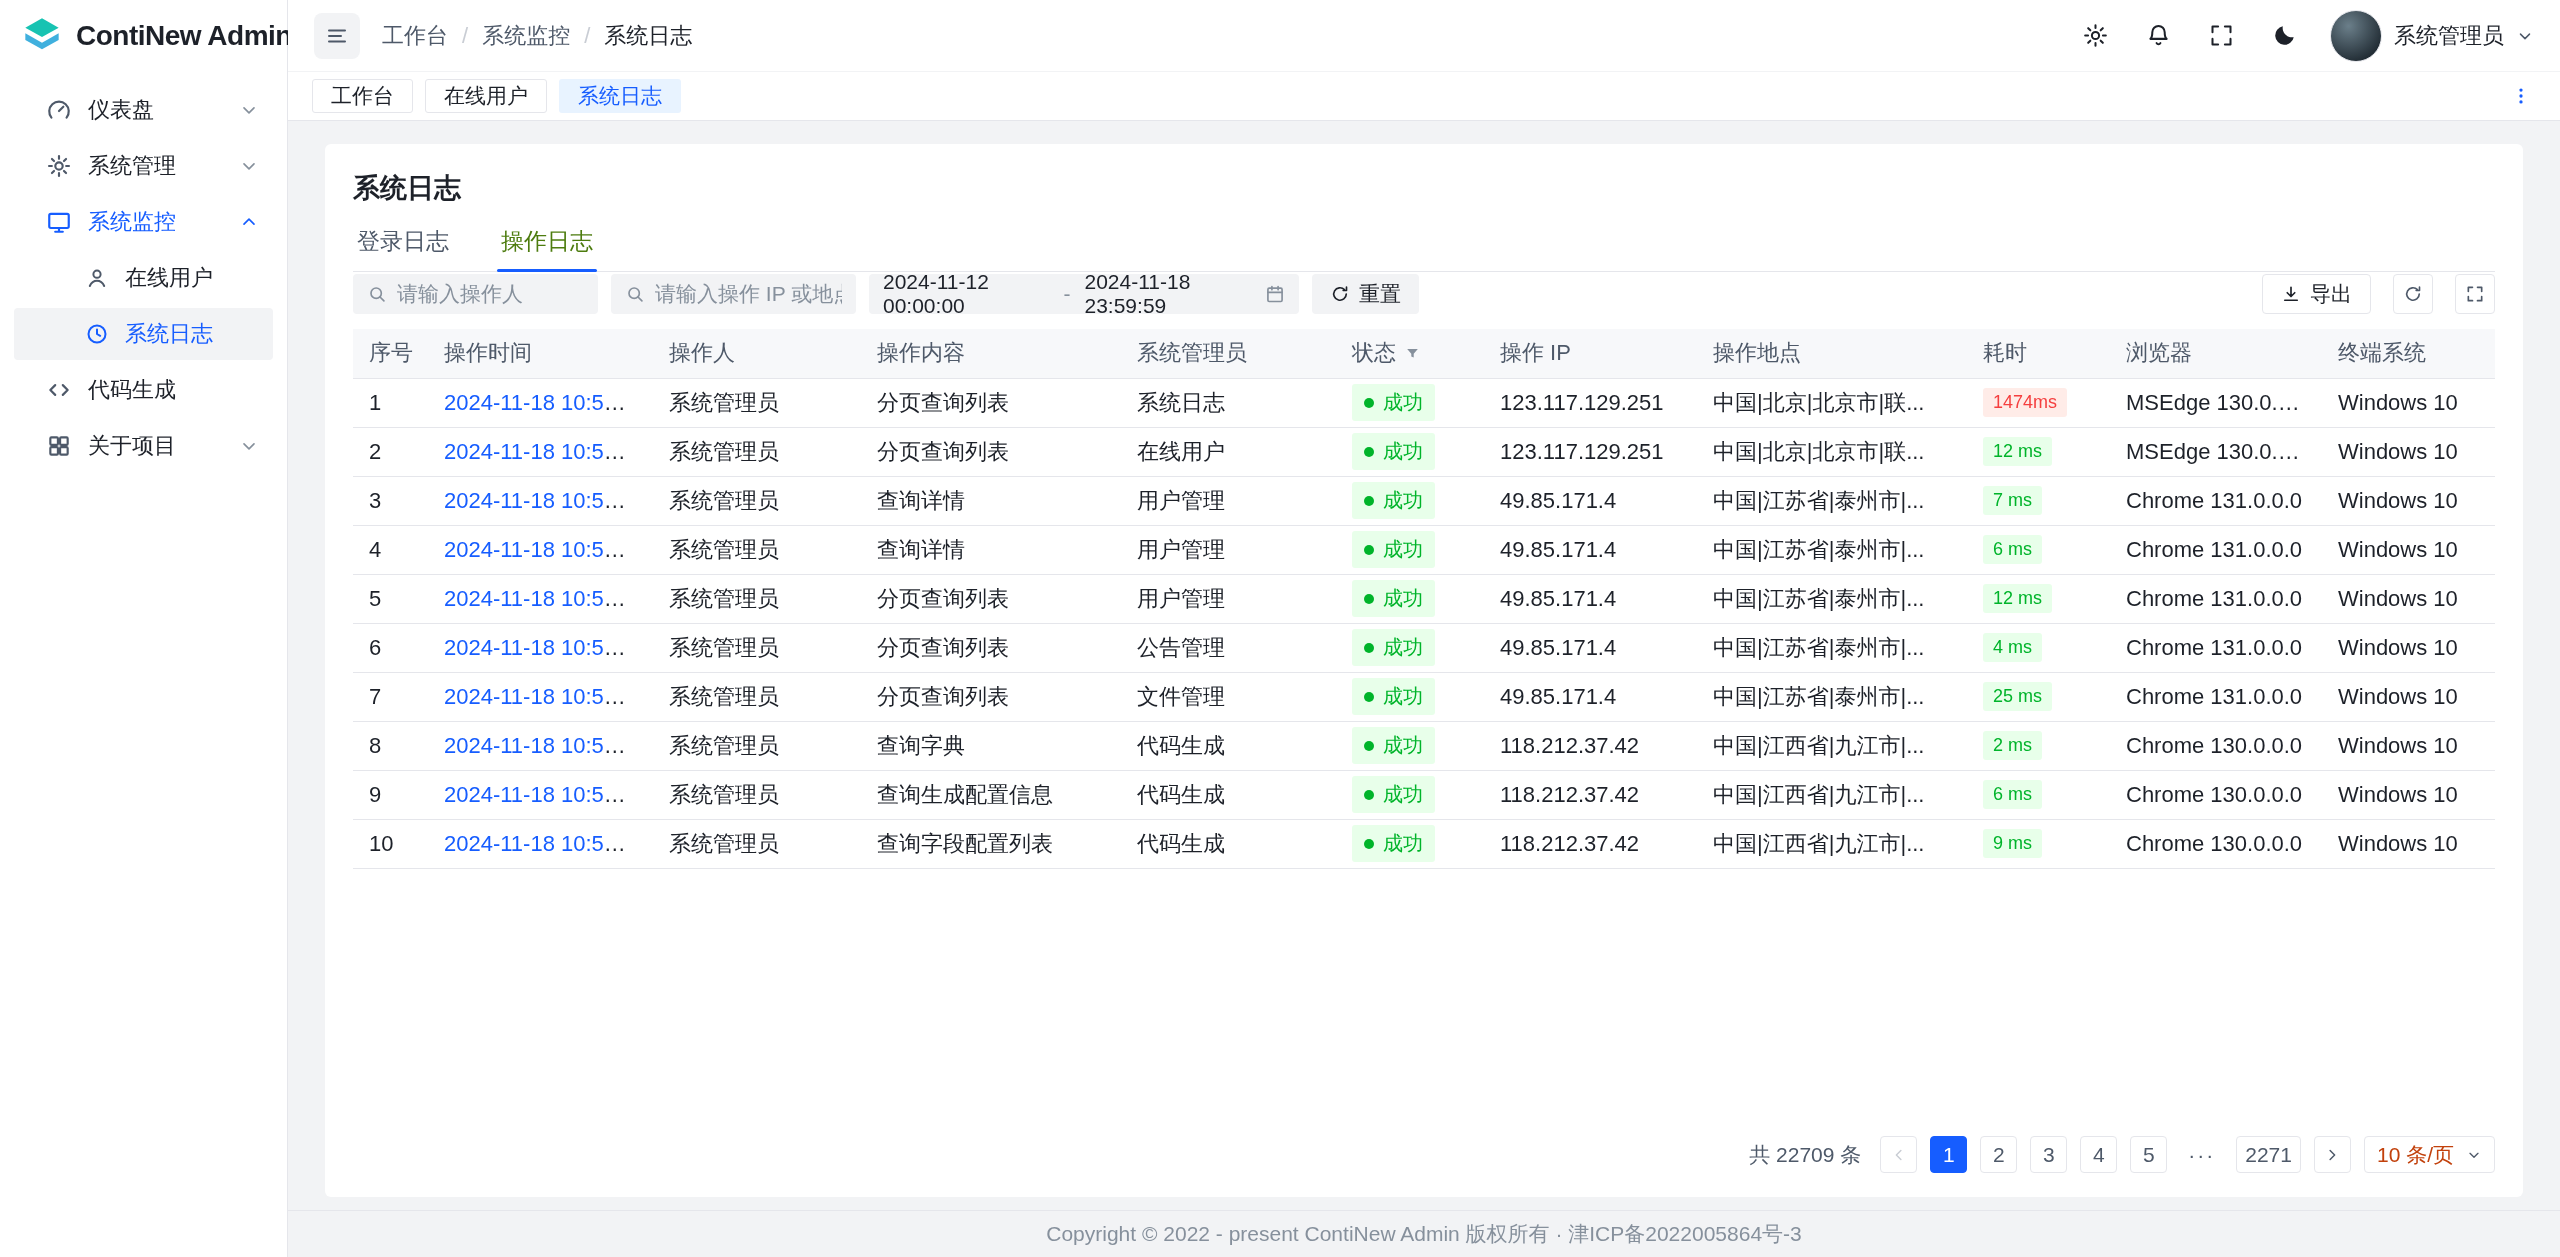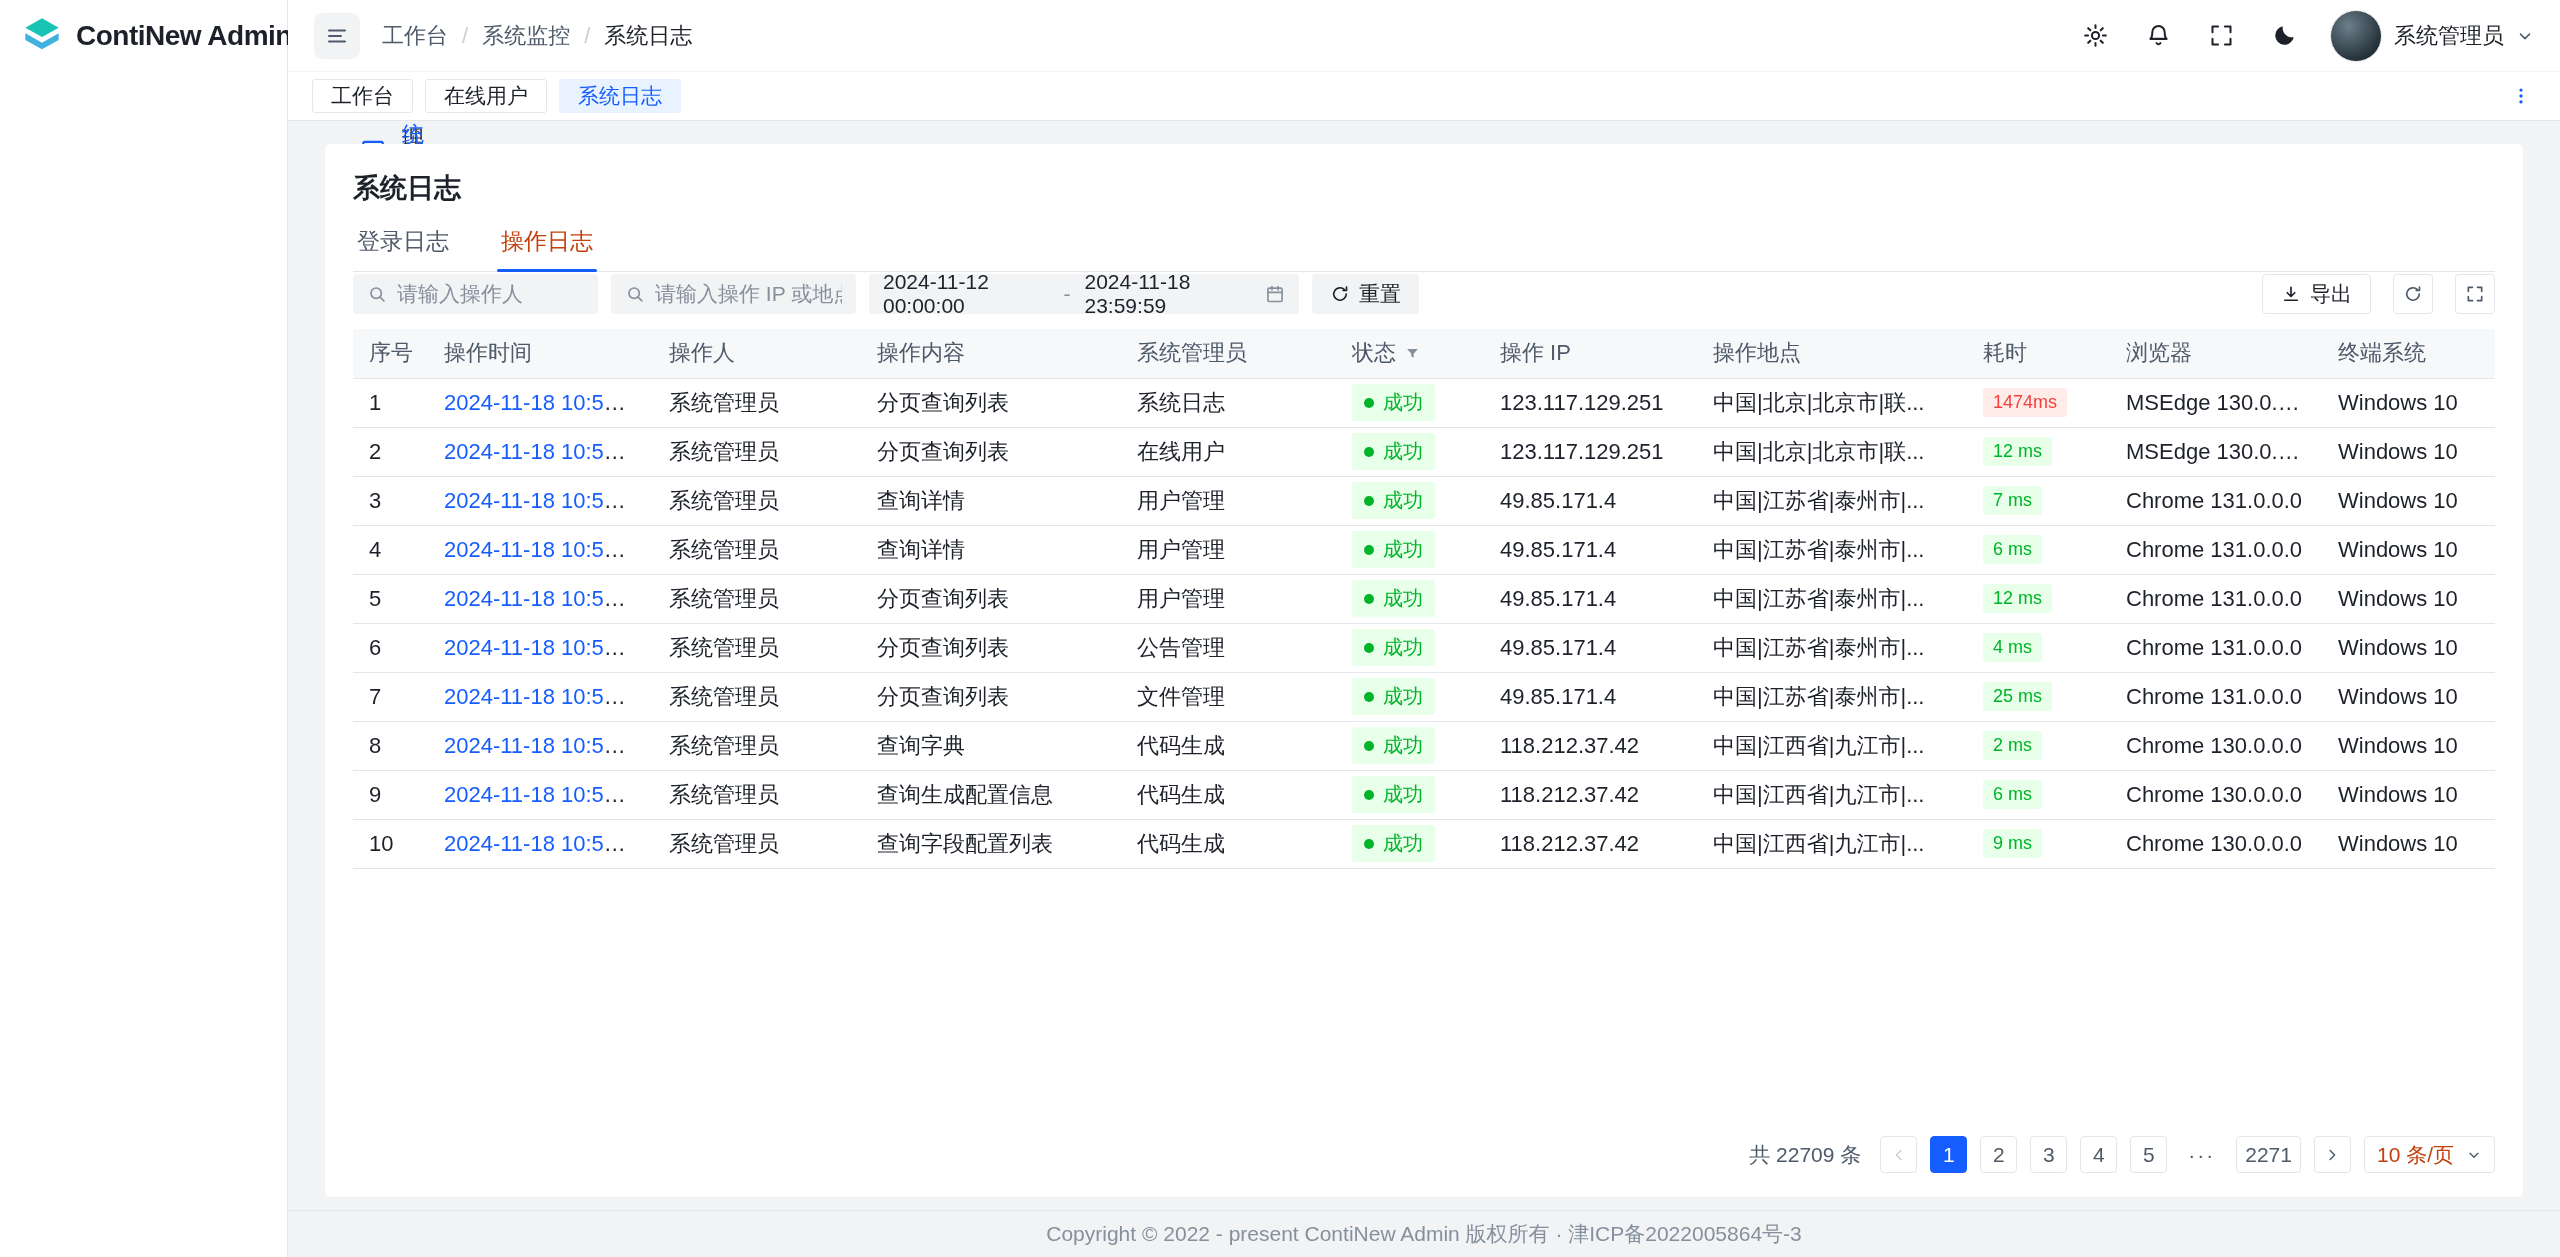--- a/index.html
+++ b/index.html
@@ -6,21 +6,21 @@
   html, body { width: 2560px; height: 1257px; overflow: hidden; }
   body {
     font-family: "Liberation Sans", "DejaVu Sans", sans-serif;
     font-size: 22px; color: #1D2129; background: #F2F3F5;
     display: flex;
   }
   svg { display: block; }
   button { font-family: inherit; cursor: pointer; }
 
   
-  .sidebar { width: 288px; min-width: 288px; background: #fff; border-right: 1px solid #E5E6EB; display: flex; flex-direction: row; }
+  .sidebar { width: 288px; min-width: 288px; background: #fff; border-right: 1px solid #E5E6EB; display: flex; flex-direction: column; }
   .logo-row { height: 72px; display: flex; align-items: center; gap: 14px; padding: 0 22px; }
   .logo-text { font-size: 28px; font-weight: 700; letter-spacing: -0.5px; white-space: nowrap; }
   .menu { padding: 12px 14px; flex: 1; }
   .menu-item { height: 52px; display: flex; align-items: center; gap: 16px; padding: 0 14px 0 32px; border-radius: 4px; color: #1D2129; font-size: 22px; cursor: pointer; margin-bottom: 4px; }
   .menu-item .mi-icon { color: #4E5969; display: flex; }
   .menu-item .chev { margin-left: auto; color: #86909C; display: flex; }
   .menu-item.parent-active, .menu-item.parent-active .mi-icon, .menu-item.parent-active .chev { color: #165DFF; }
   .menu-item.sub { padding-left: 71px; }
   .menu-item.sub.selected { background: #F2F3F5; color: #165DFF; }
   .menu-item.sub.selected .mi-icon { color: #165DFF; }
@@ -45,21 +45,21 @@
   .tag-tab.active { background: #E8F3FF; border-color: transparent; color: #165DFF; }
   .tabs-more { margin-left: auto; background: none; border: none; color: #165DFF; display: flex; padding: 4px; }
 
   
   .main { flex: 1; padding: 23px 37px 13px 37px; min-height: 0; }
   .card { background: #fff; border-radius: 6px; height: 100%; padding: 26px 28px 24px 28px; display: flex; flex-direction: column; min-height: 0; }
   .page-title { font-size: 27px; font-weight: 600; margin-bottom: 20px; }
 
   .page-tabs { display: flex; border-bottom: 1px solid #E5E6EB; margin-bottom: 2px; }
   .page-tab { background: none; border: none; font-size: 23px; color: #4E5969; padding: 0 4px 14px 4px; margin-right: 44px; position: relative; }
-  .page-tab.active { color: #c2410c; font-weight: 500; }
+  .page-tab.active { color: #4d7c0f; font-weight: 500; }
   .page-tab.active::after { content: ""; position: absolute; left: 0; right: 0; bottom: -1px; height: 3px; border-radius: 2px; background: #165DFF; }
 
   .filter-bar { display: flex; align-items: center; gap: 13px; margin-bottom: 15px; }
   .search-box { width: 245px; height: 40px; background: #F2F3F5; border-radius: 4px; display: flex; align-items: center; gap: 10px; padding: 0 14px; }
   .search-box .s-icon { color: #86909C; display: flex; }
   .search-box input { flex: 1; min-width: 0; border: none; outline: none; background: transparent; font-family: inherit; font-size: 21px; color: #1D2129; }
   .search-box input::placeholder { color: #86909C; }
   .date-range { width: 430px; height: 40px; background: #F2F3F5; border-radius: 4px; display: flex; align-items: center; gap: 14px; padding: 0 14px; font-size: 21px; color: #1D2129; cursor: pointer; }
   .date-range .dr-sep { color: #86909C; }
   .date-range .cal { margin-left: auto; color: #86909C; display: flex; }

